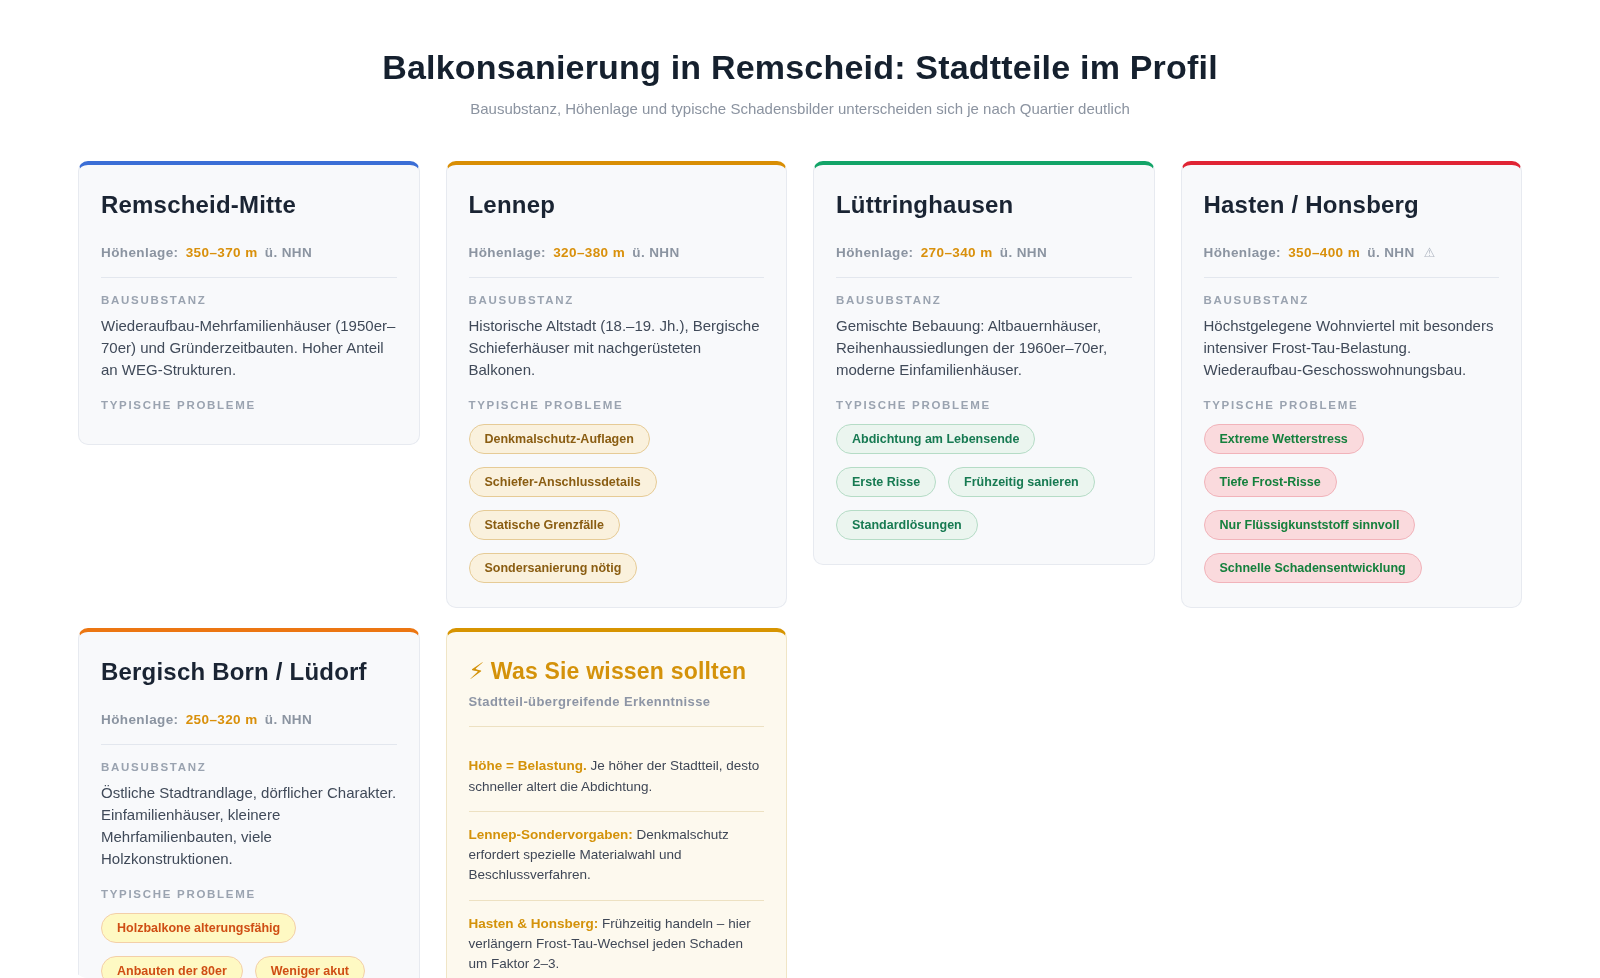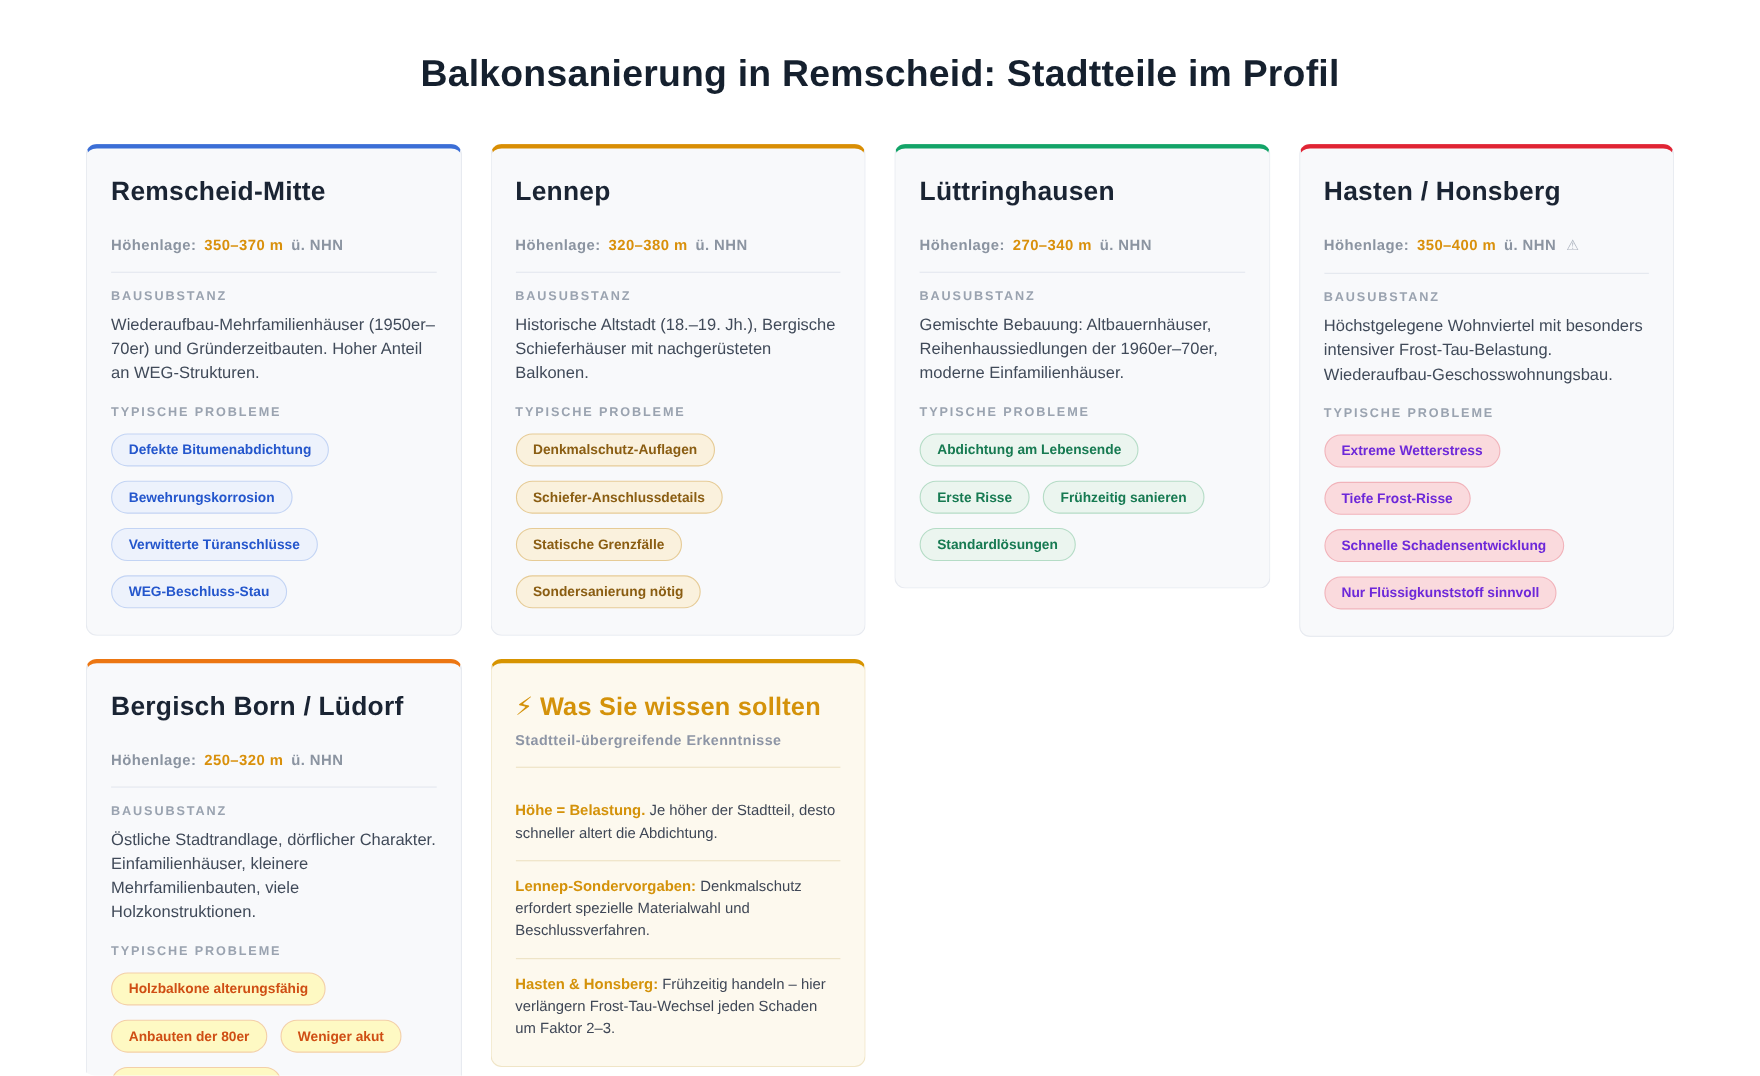--- a/index.html
+++ b/index.html
@@ -22,21 +22,21 @@
   .sep { border-top:1px solid #e3e7ee; margin:17px 0 16px; }
   .sec-label { font-size:11.5px; font-weight:700; letter-spacing:1.7px; color:#9aa3b0; margin-bottom:9px; }
   .sec-label.second { margin-top:19px; }
   .body-text { font-size:15px; color:#404a59; line-height:1.45; }
   .tags { display:flex; flex-wrap:wrap; gap:13px 12px; margin-top:13px; }
   .tag { display:inline-block; font-size:12.5px; font-weight:700; padding:7px 15px; border-radius:999px; border:1px solid; white-space:nowrap; }
 
   .t-blue  .tag { background:#edf2fc; border-color:#c3d4f4; color:#2456cc; }
   .t-amber .tag { background:#faf1dd; border-color:#e6cb96; color:#8a5d12; }
   .t-green .tag { background:#ebf5ef; border-color:#b5dcc6; color:#177a52; }
-  .t-red   .tag { background:#fadadd; border-color:#f1b3ba; color:#6d28d9; }
+  .t-red   .tag { background:#fadadd; border-color:#f1b3ba; color:#15803d; }
   .t-orange .tag { background:#fef9c3; border-color:#f3cfa8; color:#cf4e14; }
 
   
   .card.info { background:#fdf9ee; border-color:#f0e5c6; min-height:326px; }
   .info-title { font-size:23px; font-weight:800; color:#d4920a; letter-spacing:.2px; }
   .bolt { font-weight:400; margin-right:6px; }
   .info-sub { margin-top:9px; font-size:13px; font-weight:700; color:#8d95a5; letter-spacing:.4px; }
   .info .sep { border-color:#ede1c2; }
   .info-item { padding:13px 0 14px; border-bottom:1px solid #ede1c2; font-size:13.5px; line-height:1.5; color:#3f4756; }
   .info-item:last-child { border-bottom:none; padding-bottom:0; }
@@ -45,41 +45,36 @@
   
   .footer-rule { border-top:1px solid #e8eaee; margin:47px 58px 0; }
 </style>
 </head>
 <body>
 
 <div class="page">
 
   <header class="header">
     <h1 class="page-title">Balkonsanierung in Remscheid: Stadtteile im Profil</h1>
+    <div class="page-subtitle">Bausubstanz, Höhenlage und typische Schadensbilder unterscheiden sich je nach Quartier deutlich</div>
   </header>
 
   <main class="grid">
 
     <section class="card t-blue" style="border-top-color: rgb(59, 110, 214);">
       <h2 class="card-title">Remscheid-Mitte</h2>
       <div class="elev">
         <span>Höhenlage:</span>
         <span class="elev-val">350–370 m</span>
         <span>ü. NHN</span>
       </div>
       <div class="sep"></div>
       <div class="sec-label">BAUSUBSTANZ</div>
       <p class="body-text">Wiederaufbau-Mehrfamilienhäuser (1950er–70er) und Gründerzeitbauten. Hoher Anteil an WEG-Strukturen.</p>
       <div class="sec-label second">TYPISCHE PROBLEME</div>
-      <div class="tags">
-        <span class="tag">Defekte Bitumenabdichtung</span>
-        <span class="tag">Bewehrungskorrosion</span>
-        <span class="tag">Verwitterte Türanschlüsse</span>
-        <span class="tag">WEG-Beschluss-Stau</span>
-      </div>
     </section>
 
     <section class="card t-amber" style="border-top-color: rgb(217, 142, 4);">
       <h2 class="card-title">Lennep</h2>
       <div class="elev">
         <span>Höhenlage:</span>
         <span class="elev-val">320–380 m</span>
         <span>ü. NHN</span>
       </div>
       <div class="sep"></div>
@@ -121,22 +116,22 @@
         <span>ü. NHN</span>
         <span class="warn">⚠</span>
       </div>
       <div class="sep"></div>
       <div class="sec-label">BAUSUBSTANZ</div>
       <p class="body-text">Höchstgelegene Wohnviertel mit besonders intensiver Frost-Tau-Belastung. Wiederaufbau-Geschosswohnungsbau.</p>
       <div class="sec-label second">TYPISCHE PROBLEME</div>
       <div class="tags">
         <span class="tag">Extreme Wetterstress</span>
         <span class="tag">Tiefe Frost-Risse</span>
+        <span class="tag">Nur Flüssigkunststoff sinnvoll</span>
         <span class="tag">Schnelle Schadensentwicklung</span>
-        <span class="tag">Nur Flüssigkunststoff sinnvoll</span>
       </div>
     </section>
 
     <section class="card t-orange" style="border-top-color: rgb(236, 118, 18);">
       <h2 class="card-title">Bergisch Born / Lüdorf</h2>
       <div class="elev">
         <span>Höhenlage:</span>
         <span class="elev-val">250–320 m</span>
         <span>ü. NHN</span>
       </div>

